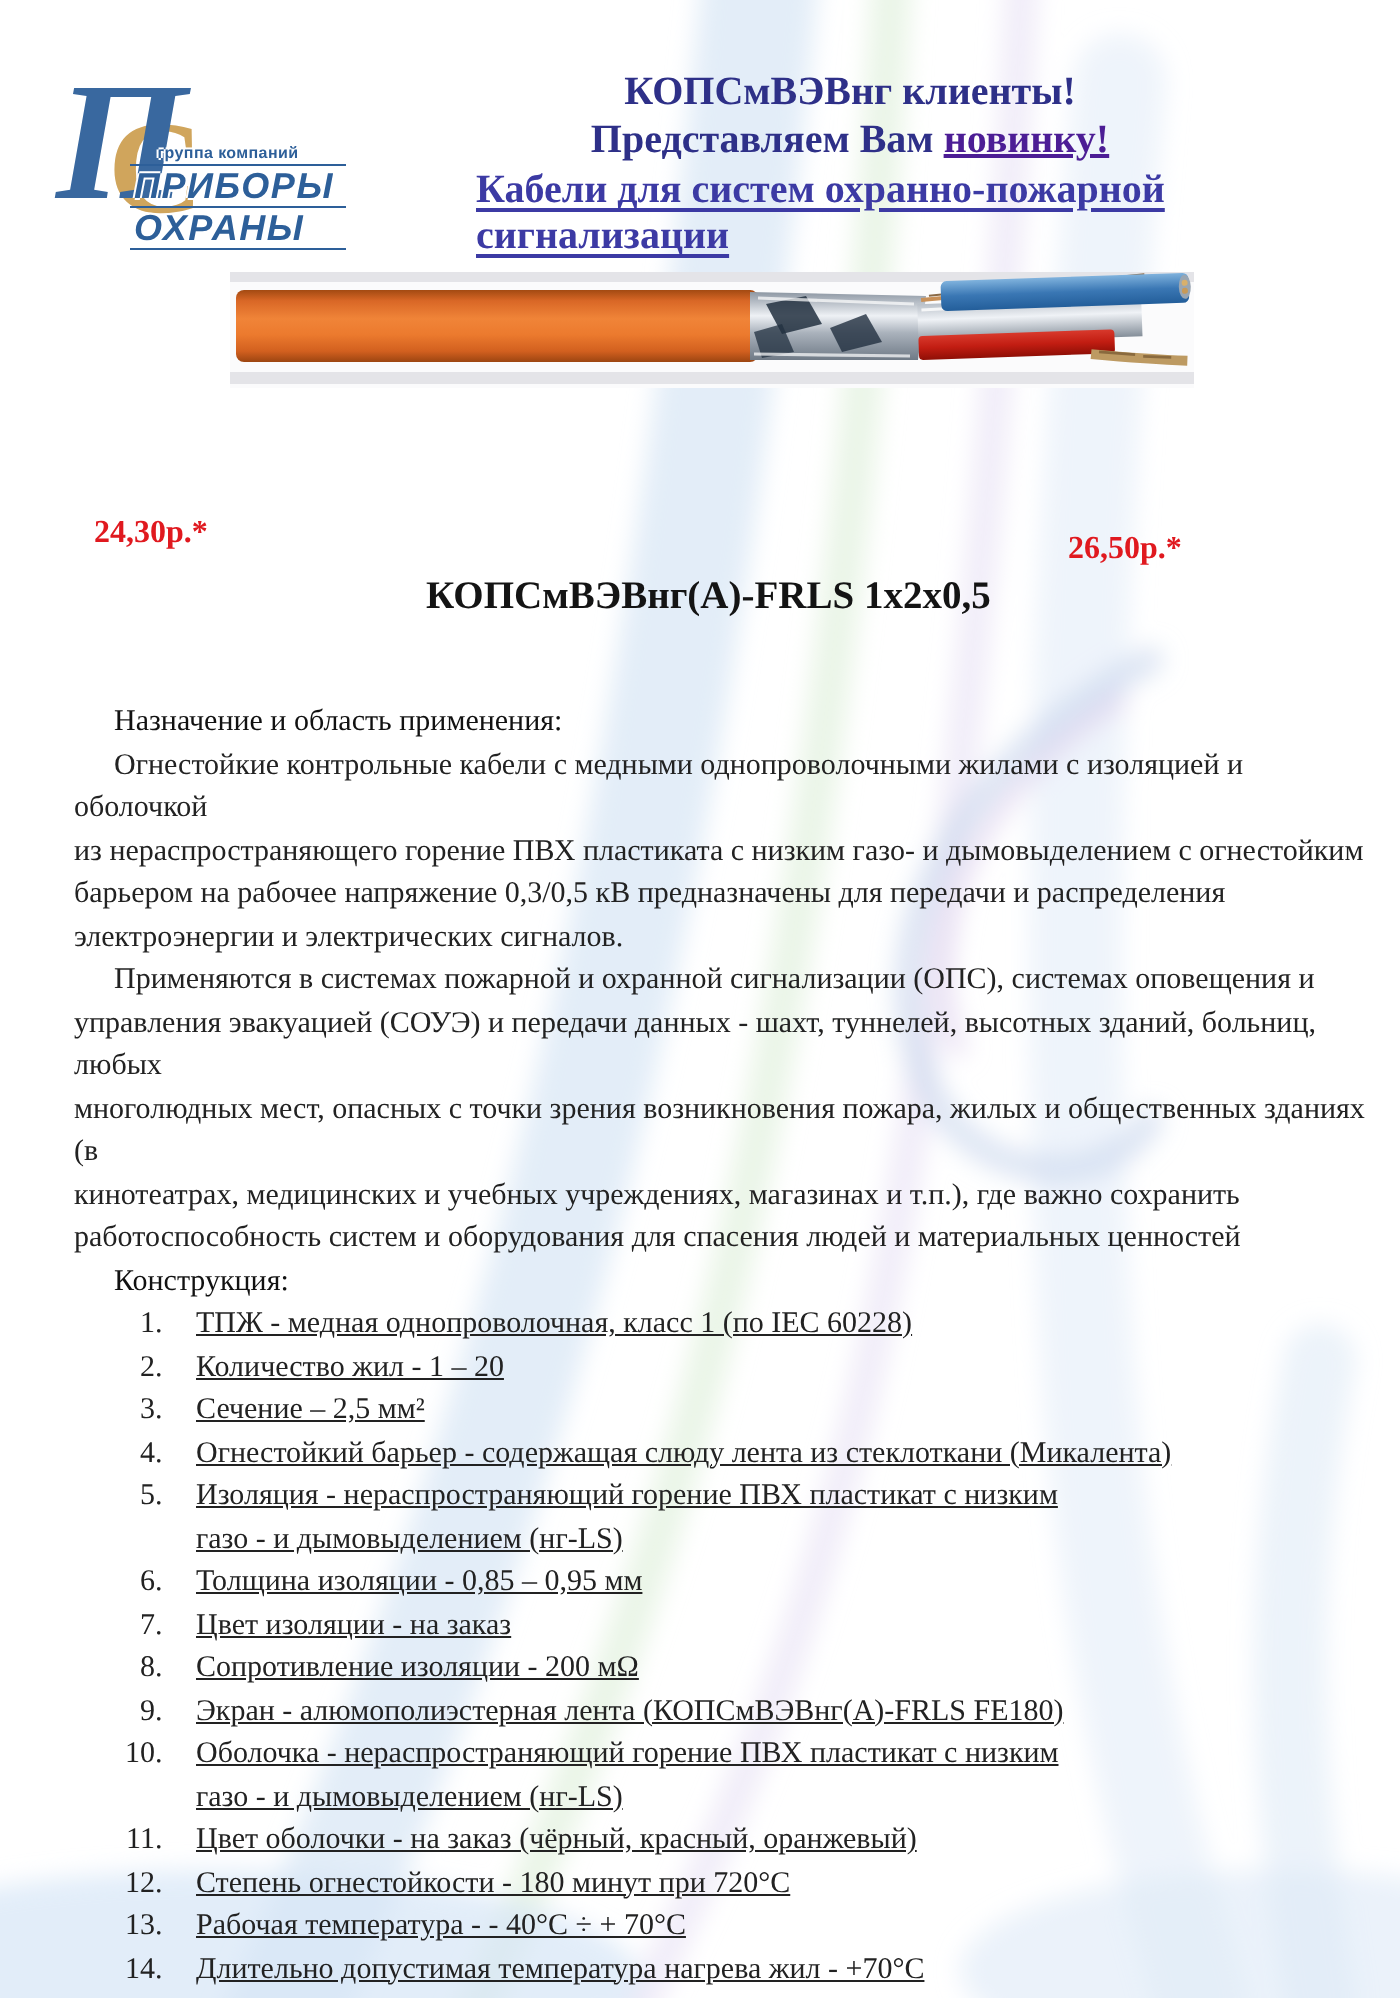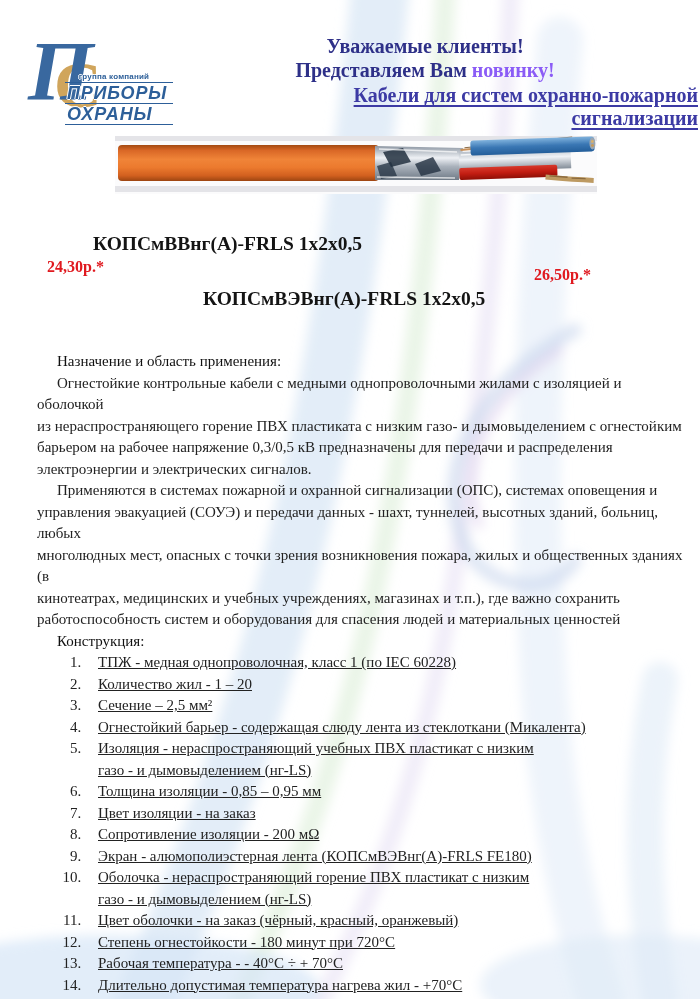--- a/index.html
+++ b/index.html
@@ -30,34 +30,34 @@
   }
   .logo-group { font-size:8px; font-weight:bold; text-align:center; padding-right:10px; letter-spacing:.2px; }
   .logo-rule { border:0; border-top:1.5px solid #2d5f99; margin:1px 0; }
   .logo-brand { font-size:18px; font-weight:bold; font-style:italic; letter-spacing:.8px; padding-left:2px; line-height:1.0; }
 
   
   .greeting {
     left:225px; top:34px; width:400px; text-align:center;
     font-weight:bold; font-size:20px; line-height:24px; color:#2e3088;
   }
-  .red-text { color:#8b5cf6; }
+  .red-text { color:#4c1d95;text-decoration:underline; }
   .doc-title {
-    left:238px; top:84px; width:460px; text-align:right;
+    left:238px; top:84px; width:460px; text-align:left;
     font-weight:bold; font-size:20px; color:#3c3aa4;
     text-decoration:underline; text-underline-offset:3px;
   }
 
   
   .cable-photo { left:115px; top:136px; width:482px; height:58px; margin:0; }
 
   
   .product-name { position:absolute; font-weight:bold; font-size:19.5px; color:#141414; white-space:nowrap; }
   .product-1 { left:93px;  top:233px; }
-  .product-2 { left:203px; top:288px; }
+  .product-2 { left:213px; top:288px; }
   .price { position:absolute; font-weight:bold; font-size:16px; color:#e0191f; white-space:nowrap;text-align:center; }
   .price-1 { left:47px;  top:258px; }
   .price-2 { left:534px; top:266px; }
 
   
   .content {
     left:37px; top:351px; width:646px;
     font-size:15px; line-height:21.5px; color:#222222;
   }
   .section-heading { margin:0; font-weight:normal; text-indent:20px; color:#111; }
@@ -96,21 +96,21 @@
       <div class="logo-group">группа компаний</div>
       <hr class="logo-rule">
       <div class="logo-brand">ПРИБОРЫ</div>
       <hr class="logo-rule">
       <div class="logo-brand">ОХРАНЫ</div>
       <hr class="logo-rule">
     </div>
   </div>
 
   <div class="layer greeting">
-    <div>Уважаемые клиенты!</div>
+    <div>КОПСмВЭВнг клиенты!</div>
     <div><span>Представляем Вам </span><span class="red-text">новинку!</span></div>
   </div>
   <div class="layer doc-title">Кабели для систем охранно-пожарной сигнализации</div>
 
   <figure class="layer cable-photo">
     <svg width="482" height="58" viewBox="0 0 482 58">
       <defs>
         <linearGradient id="oj" x1="0" y1="0" x2="0" y2="1">
           <stop offset="0" stop-color="#a34a12"></stop>
             <stop offset="0.15" stop-color="#d96726"></stop>
@@ -166,21 +166,20 @@
         <ellipse cx="478" cy="12" rx="3" ry="6" fill="#9aa6b2"></ellipse>
         <circle cx="478" cy="10" r="1.5" fill="#d8b06c"></circle>
         <circle cx="478" cy="14" r="1.5" fill="#c89a58"></circle>
 
         <path d="M430,44 C446,46 464,48 478,49" stroke="#bd9a62" stroke-width="5" fill="none"></path>
         <path d="M434,43 L452,45 M456,46 L470,47" stroke="#8a6a3e" stroke-width="1.4" fill="none"></path>
       </g>
     </svg>
   </figure>
 
-  <div class="product-name product-1 layer">КОПСмВВнг(А)-FRLS 1х2х0,5</div>
   <div class="price price-1 layer">24,30р.*</div>
   <div class="product-name product-2 layer">КОПСмВЭВнг(А)-FRLS 1х2х0,5</div>
   <div class="price price-2 layer">26,50р.*</div>
 
   <main class="layer content">
     <p class="section-heading">Назначение и область применения:</p>
     <p class="para">Огнестойкие контрольные кабели с медными однопроволочными жилами с изоляцией и оболочкой
 из нераспространяющего горение ПВХ пластиката с низким газо- и дымовыделением с огнестойким
 барьером на рабочее напряжение 0,3/0,5 кВ предназначены для передачи и распределения
 электроэнергии и электрических сигналов.</p>
@@ -188,21 +187,21 @@
 управления эвакуацией (СОУЭ) и передачи данных - шахт, туннелей, высотных зданий, больниц, любых
 многолюдных мест, опасных с точки зрения возникновения пожара, жилых и общественных зданиях (в
 кинотеатрах, медицинских и учебных учреждениях, магазинах и т.п.), где важно сохранить
 работоспособность систем и оборудования для спасения людей и материальных ценностей</p>
     <p class="section-heading">Конструкция:</p>
     <ol class="construction-list">
       <li>ТПЖ - медная однопроволочная, класс 1 (по IEC 60228)</li>
       <li>Количество жил  - 1 – 20</li>
       <li>Сечение  – 2,5 мм²</li>
       <li>Огнестойкий барьер -  содержащая слюду лента из стеклоткани (Микалента)</li>
-      <li>Изоляция - нераспространяющий учебных ПВХ пластикат с низким
+      <li>Изоляция - нераспространяющий горение ПВХ пластикат с низким
 газо -  и  дымовыделением (нг-LS)</li>
       <li>Толщина изоляции - 0,85 – 0,95 мм</li>
       <li>Цвет изоляции - на заказ</li>
       <li>Сопротивление изоляции   - 200 мΩ</li>
       <li>Экран - алюмополиэстерная лента (КОПСмВЭВнг(А)-FRLS FE180)</li>
       <li>Оболочка - нераспространяющий горение ПВХ пластикат с низким
 газо - и дымовыделением (нг-LS)</li>
       <li>Цвет оболочки - на заказ (чёрный, красный, оранжевый)</li>
       <li>Степень огнестойкости - 180 минут при 720°С</li>
       <li>Рабочая температура - - 40°С ÷ + 70°С</li>

